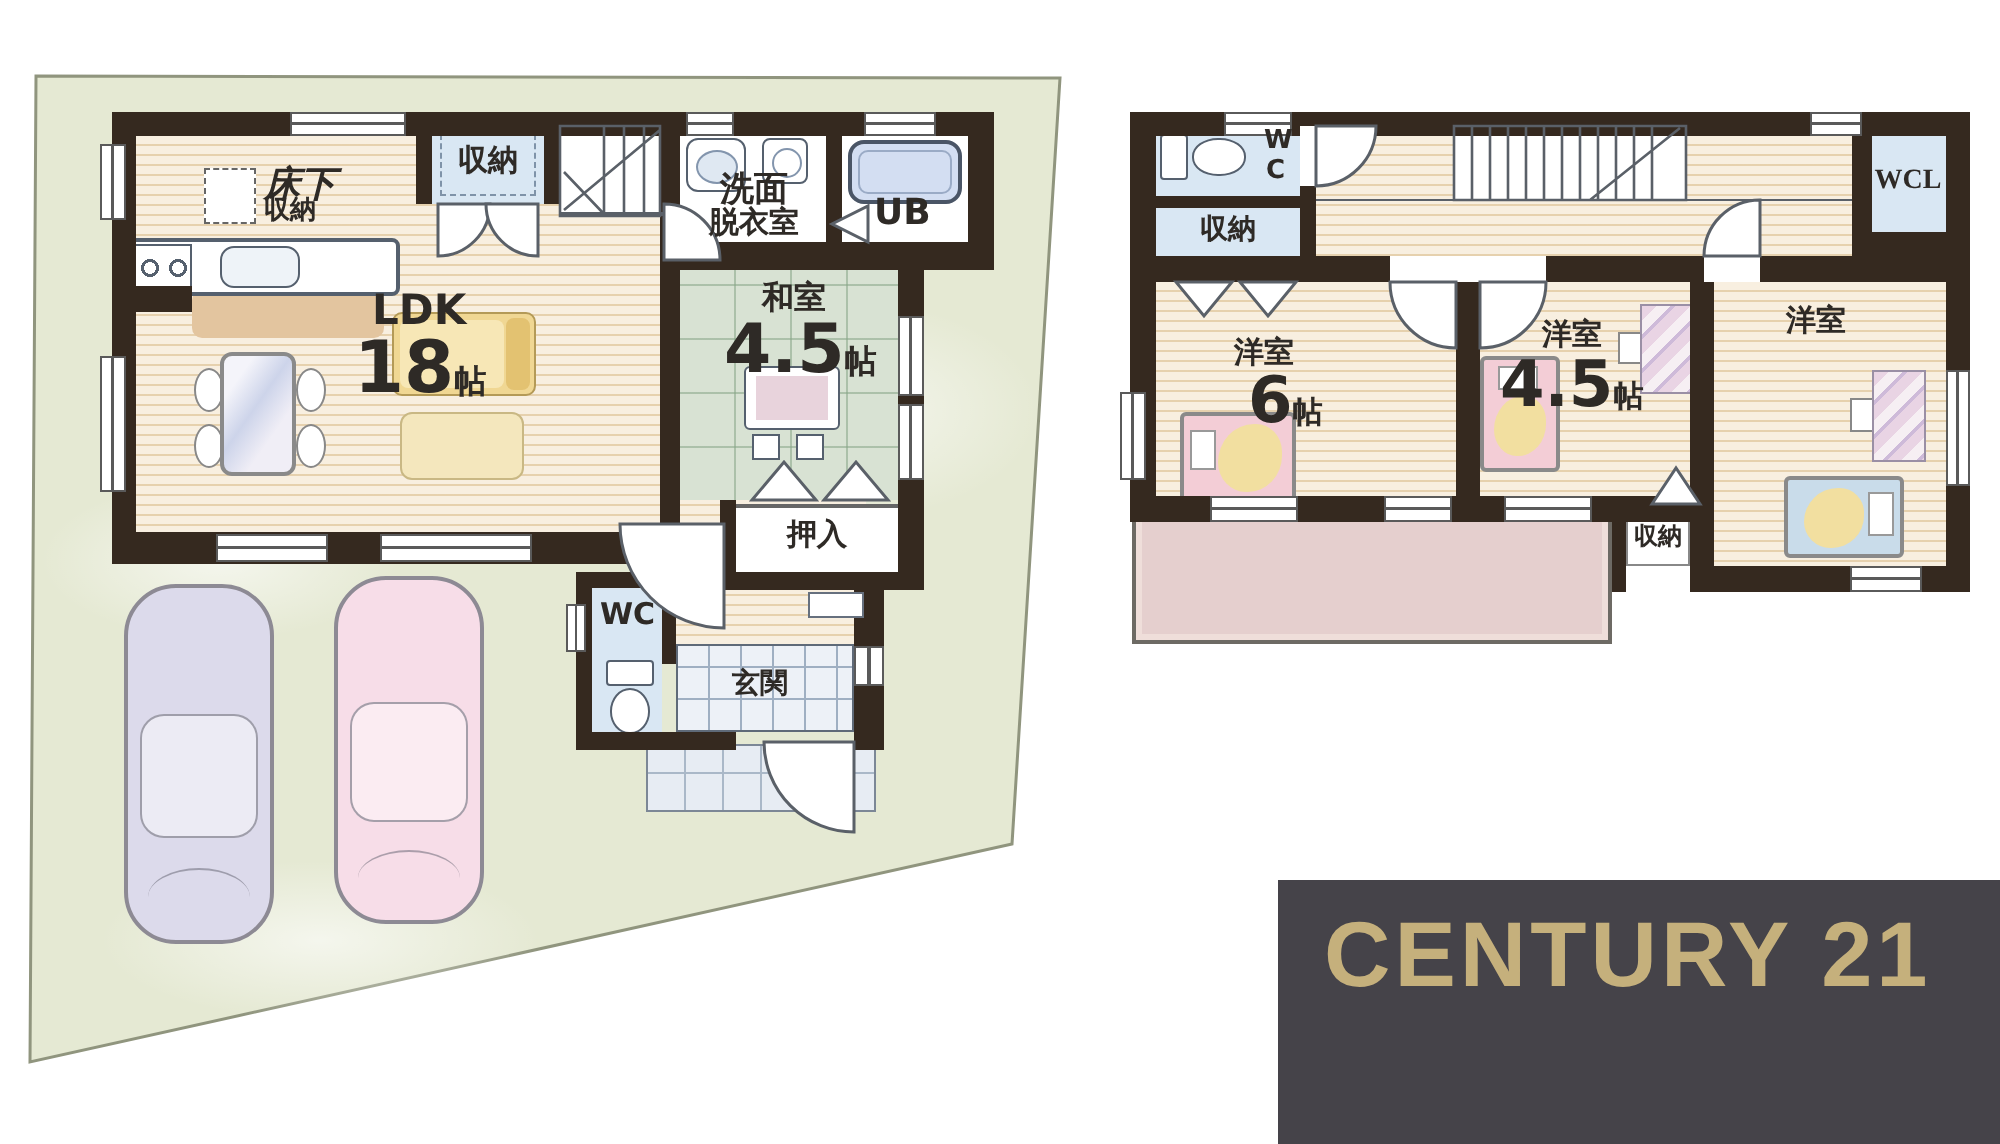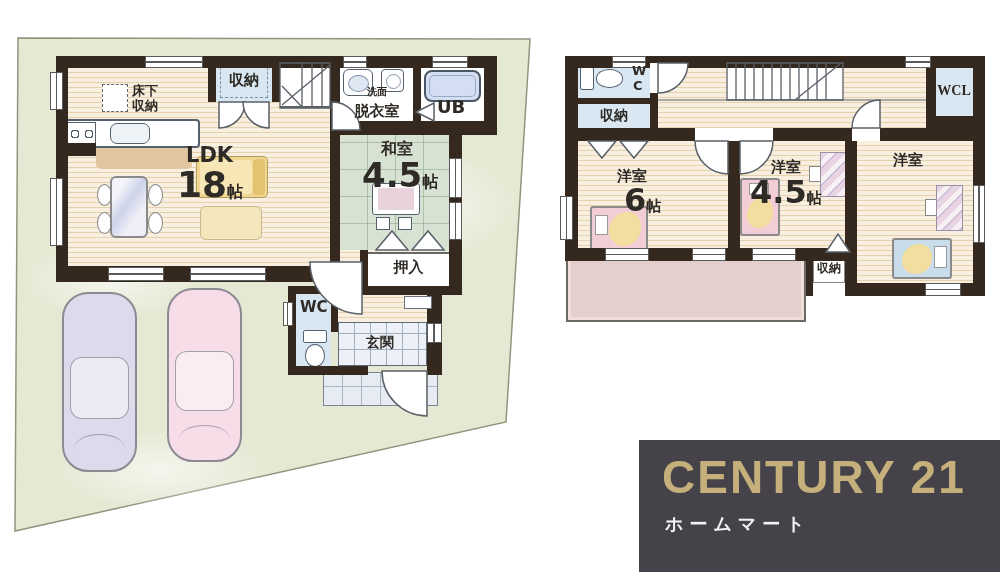--- a/index.html
+++ b/index.html
@@ -149,23 +149,23 @@
   <div class="bed" style="left:892px;top:238px;width:60px;height:41px;background:#c9dcea;">
     <div class="pillow" style="right:3px;top:6px;width:11px;height:20px;"></div>
     <div class="blanket" style="left:8px;top:4px;width:30px;height:30px;"></div>
   </div>
   <div class="desk" style="left:820px;top:152px;width:24px;height:43px;"></div>
   <div class="chairS" style="left:809px;top:166px;width:10px;height:14px;"></div>
   <div class="desk" style="left:936px;top:185px;width:25px;height:44px;"></div>
   <div class="chairS" style="left:925px;top:199px;width:10px;height:15px;"></div>
 
   <div class="lbl ctr" style="left:216px;top:73px;width:56px;font-size:15px;">収納</div>
-  <div class="lbl" style="left:132px;top:84px;font-size:13px;">床下</div>
+  <div class="lbl" style="left:132px;top:84px;font-size:18px;font-style:italic;">床下</div>
   <div class="lbl" style="left:132px;top:99px;font-size:13px;">収納</div>
-  <div class="lbl ctr" style="left:338px;top:87px;width:78px;font-size:10px;">洗面</div>
+  <div class="lbl ctr" style="left:338px;top:87px;width:78px;font-size:17px;">洗面</div>
   <div class="lbl ctr" style="left:338px;top:104px;width:78px;font-size:15px;">脱衣室</div>
   <div class="lbl" style="left:437px;top:98px;font-size:18px;">UB</div>
   <div class="lbl" style="left:186px;top:144px;font-size:21px;">LDK</div>
   <div class="lbl" style="left:177px;top:166px;font-size:36px;"><span>18</span><span class="unit" style="font-size:16px;">帖</span></div>
   <div class="lbl" style="left:381px;top:141px;font-size:16px;">和室</div>
   <div class="lbl" style="left:362px;top:158px;font-size:34px;"><span>4.5</span><span class="unit" style="font-size:16px;">帖</span></div>
   <div class="lbl ctr" style="left:368px;top:260px;width:81px;font-size:15px;">押入</div>
   <div class="lbl" style="left:300px;top:300px;font-size:15px;">WC</div>
   <div class="lbl" style="left:366px;top:335px;font-size:14px;">玄関</div>
 
@@ -175,21 +175,20 @@
   <div class="lbl ctr" style="left:933px;top:84px;width:42px;font-size:14px;font-family:Liberation Serif, serif;">WCL</div>
   <div class="lbl" style="left:617px;top:169px;font-size:15px;">洋室</div>
   <div class="lbl" style="left:624px;top:184px;font-size:32px;"><span>6</span><span class="unit" style="font-size:15px;">帖</span></div>
   <div class="lbl" style="left:771px;top:160px;font-size:15px;">洋室</div>
   <div class="lbl" style="left:750px;top:176px;font-size:32px;"><span>4.5</span><span class="unit" style="font-size:15px;">帖</span></div>
   <div class="lbl" style="left:893px;top:153px;font-size:15px;">洋室</div>
   <div class="lbl ctr" style="left:811px;top:262px;width:36px;font-size:12px;">収納</div>
 
   <div id="logo">
     <div class="brand">CENTURY 21</div>
-    <div class="sub">ホームマート</div>
   </div>
 
   <svg class="overlay" id="deco" width="1000" height="572">
       <path d="M245,102 A26,26 0 0 1 219,128 L219,102 Z" fill="#ffffff" stroke="#5a6068" stroke-width="1.5"></path>
       <path d="M243,102 A26,26 0 0 0 269,128 L269,102 Z" fill="#ffffff" stroke="#5a6068" stroke-width="1.5"></path>
       <path d="M332,102 A28,28 0 0 1 360,130 L332,130 Z" fill="#ffffff" stroke="#5a6068" stroke-width="1.5"></path>
       <path d="M310,262 A52,52 0 0 0 362,314 L362,262 Z" fill="#ffffff" stroke="#5a6068" stroke-width="1.5"></path>
       <path d="M382,371 A45,45 0 0 0 427,416 L427,371 Z" fill="#ffffff" stroke="#5a6068" stroke-width="1.5"></path>
       <path d="M688,63 A30,30 0 0 1 658,93 L658,63 Z" fill="#ffffff" stroke="#5a6068" stroke-width="1.5"></path>
       <path d="M852,128 A28,28 0 0 1 880,100 L880,128 Z" fill="#ffffff" stroke="#5a6068" stroke-width="1.5"></path>

